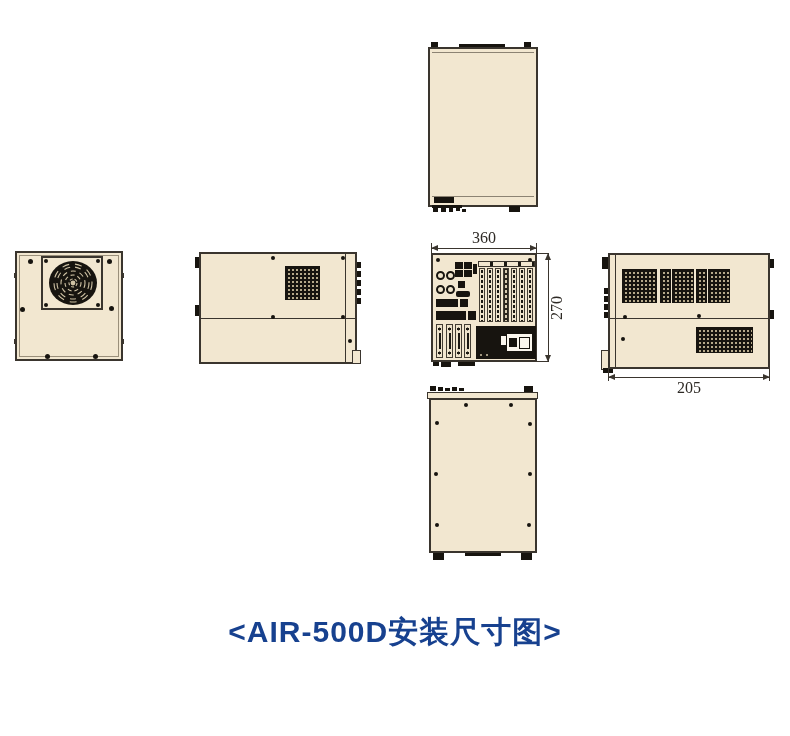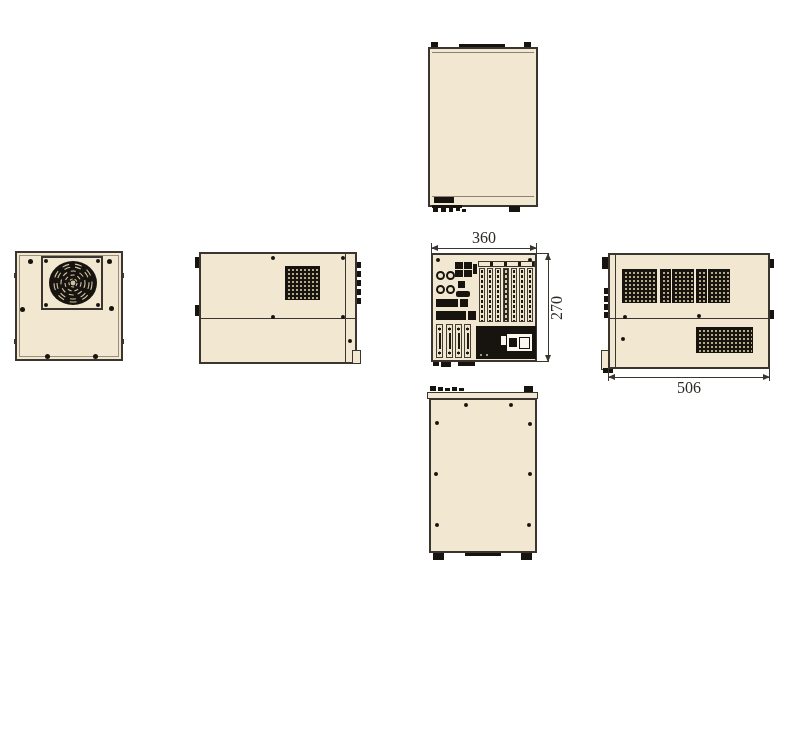--- a/index.html
+++ b/index.html
@@ -212,21 +212,21 @@
       <div class="abs dot" style="left:11px;top:82px;width:4px;height:4px;"></div>
     </div>
     <div class="abs dark" style="left:172px;top:9px;width:4px;height:9px;"></div>
     <div class="abs dark" style="left:172px;top:60px;width:4px;height:9px;"></div>
 
     <div class="abs tick" style="left:10px;top:119px;width:1px;height:12px;"></div>
     <div class="abs tick" style="left:171px;top:119px;width:1px;height:12px;"></div>
     <div class="abs lineseg" style="left:10px;top:127px;width:162px;height:1px;"></div>
     <div class="arr l" style="left:10px;top:124px;"></div>
     <div class="arr r" style="left:165px;top:124px;"></div>
-    <div class="abs dim-text" style="left:61px;top:130px;width:60px;height:18px;">506</div>
+    <div class="abs dim-text" style="left:61px;top:130px;width:60px;height:18px;">205</div>
   </div>
 
   <div class="abs" style="left:425px;top:383px;width:120px;height:182px;">
     <div class="abs dark" style="left:5px;top:3px;width:6px;height:5px;"></div>
     <div class="abs dark" style="left:13px;top:4px;width:5px;height:4px;"></div>
     <div class="abs dark" style="left:20px;top:5px;width:5px;height:3px;"></div>
     <div class="abs dark" style="left:27px;top:4px;width:5px;height:4px;"></div>
     <div class="abs dark" style="left:34px;top:5px;width:5px;height:3px;"></div>
     <div class="abs dark" style="left:99px;top:3px;width:9px;height:6px;"></div>
     <div class="abs body-panel" style="left:2px;top:9px;width:111px;height:7px;border-width:1px;"></div>
@@ -238,14 +238,15 @@
       <div class="abs dot" style="left:3px;top:72px;width:4px;height:4px;"></div>
       <div class="abs dot" style="left:97px;top:72px;width:4px;height:4px;"></div>
       <div class="abs dot" style="left:4px;top:123px;width:4px;height:4px;"></div>
       <div class="abs dot" style="left:96px;top:123px;width:4px;height:4px;"></div>
     </div>
     <div class="abs dark" style="left:8px;top:170px;width:11px;height:7px;"></div>
     <div class="abs dark" style="left:96px;top:170px;width:11px;height:7px;"></div>
     <div class="abs dark" style="left:40px;top:170px;width:36px;height:3px;"></div>
   </div>
 
+  <div class="caption">&lt;AIR-500D安装尺寸图&gt;</div>
 
 </div>
 
 </body></html>

